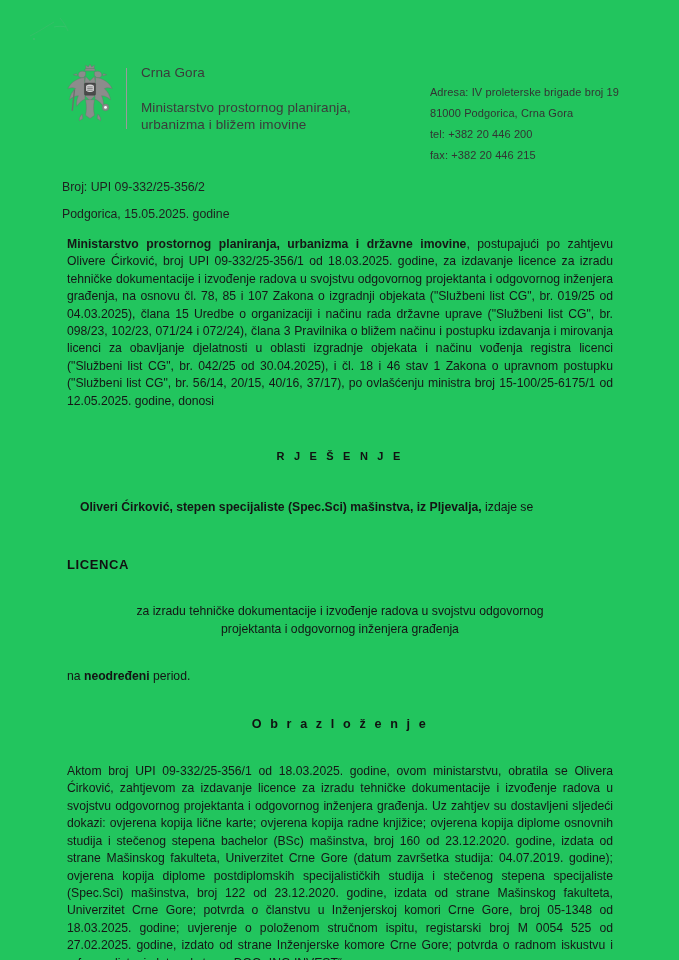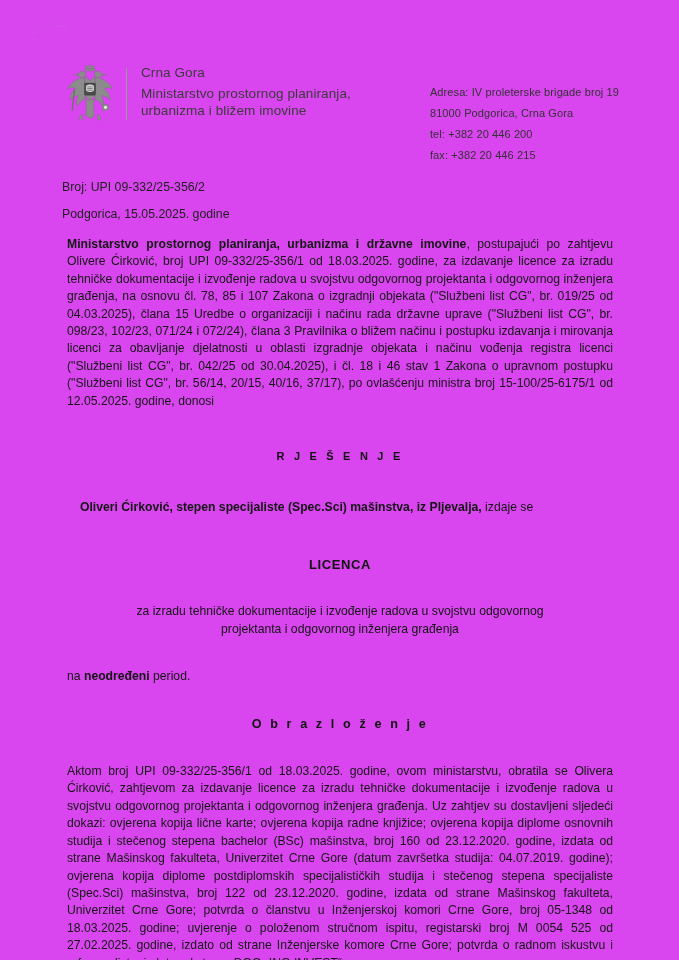--- a/index.html
+++ b/index.html
@@ -10,21 +10,21 @@
   }
   body {
     font-family: "Liberation Sans", sans-serif;
     color: #1a1a1a;
   }
   .page {
     position: relative;
     width: 679px;
     height: 960px;
     margin: 0 auto;
-    background: #d946ef;
+    background: #22c55e;
     overflow: hidden;
     box-sizing: border-box;
   }
 
   
   .scan-smudge {
     position: absolute;
     left: 24px;
     top: 14px;
     width: 70px;
@@ -67,21 +67,21 @@
     line-height: 18px;
     color: #3b3b3b;
     letter-spacing: 0.1px;
     white-space: nowrap;
   }
   .lh-ministry {
     font-size: 13.5px;
     line-height: 17px;
     color: #3b3b3b;
     letter-spacing: 0.1px;
-    margin-top: 3px;
+    margin-top: 17px;
     white-space: nowrap;
   }
 
   .address {
     position: absolute;
     right: 60px;
     top: 24px;
     text-align: left;
     font-size: 11px;
     line-height: 21px;
@@ -126,21 +126,20 @@
 
   .heading-rjesenje {
     text-align: center;
     font-size: 11px;
     font-weight: bold;
     letter-spacing: 3.2px;
     color: #111111;
     margin: 0;
   }
   .heading-licenca {
-    text-align: center;
     font-size: 13px;
     font-weight: bold;
     letter-spacing: 0.6px;
     color: #111111;
     margin: 0;
   }
   .heading-obraz {
     text-align: center;
     font-size: 12.6px;
     font-weight: bold;

